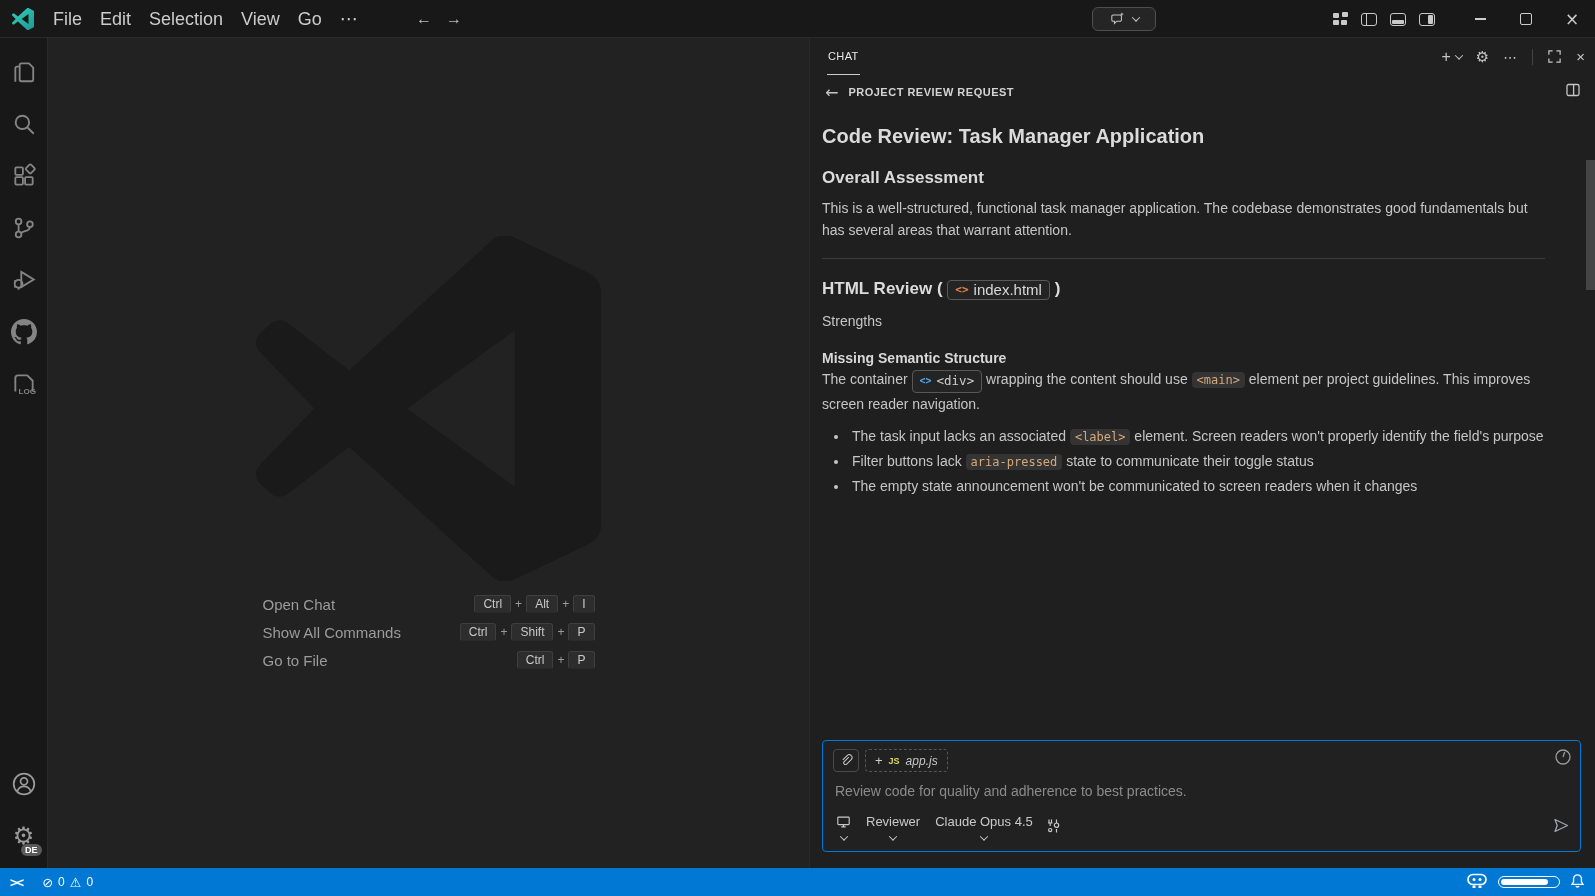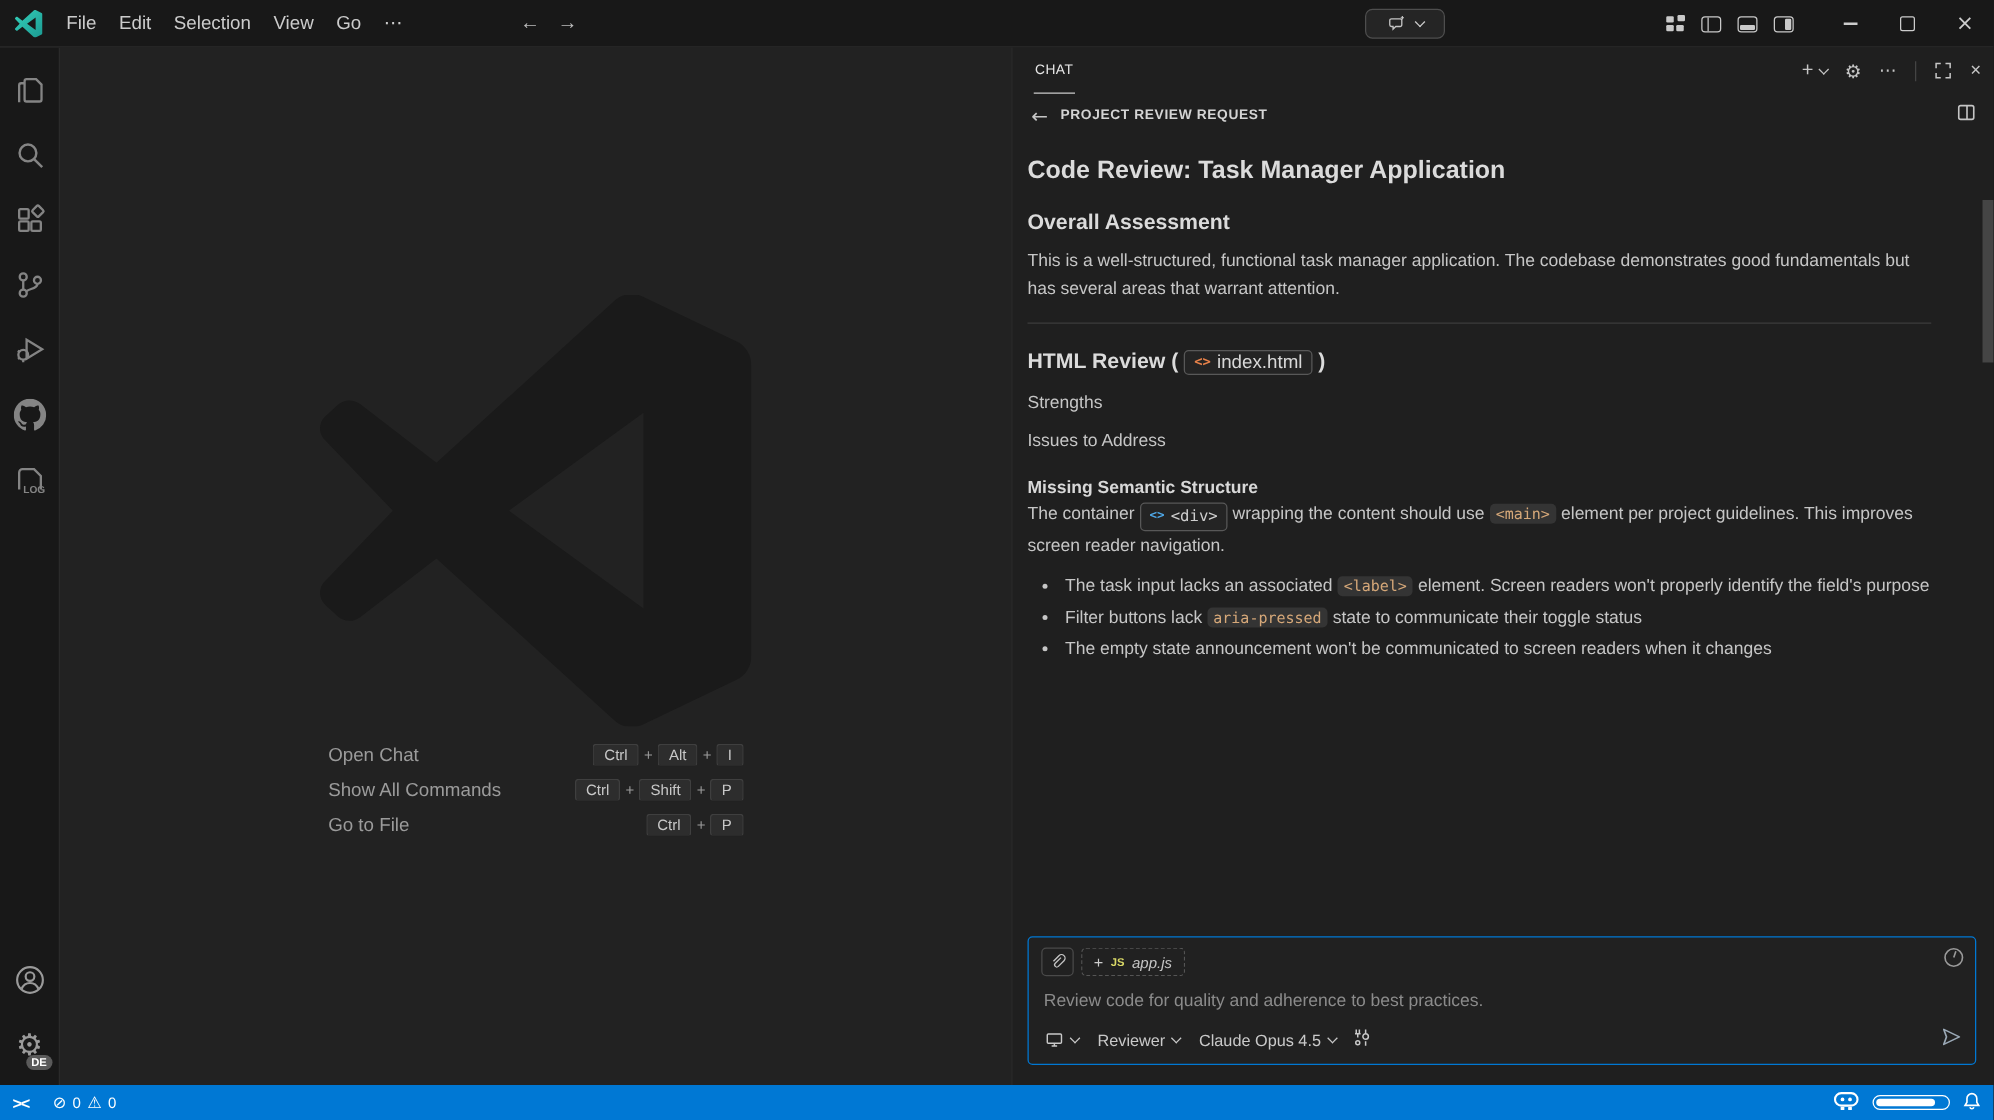--- a/index.html
+++ b/index.html
@@ -5,21 +5,21 @@
   * { margin:0; padding:0; box-sizing:border-box; }
   html,body { background:#111; }
   body { font-family:"Liberation Sans","DejaVu Sans",sans-serif; }
   .window { position:relative; width:1595px; height:896px; background:#222; overflow:hidden; color:#ccc; }
 
   
   .titlebar { position:relative; height:38px; background:#181818; display:flex; align-items:center; border-bottom:1px solid #2a2a2a; }
   .tb-left { display:flex; align-items:center; height:100%; }
   .vslogo { width:22px; height:22px; margin:0 10px 0 12px; }
   .menus { display:flex; align-items:center; height:100%; }
-  .menu-item { padding:0 9px; font-size:15px; color:#ccc; height:26px; line-height:26px; border-radius:5px; cursor:default; }
+  .menu-item { padding:0 9px; font-size:18px; color:#ccc; height:26px; line-height:26px; border-radius:5px; cursor:default; }
   .tb-nav { position:absolute; left:416px; top:0; height:38px; display:flex; align-items:center; gap:14px; color:#bdbdbd; font-size:16px; }
   .cmd-center { position:absolute; left:484px; top:7px; width:600px; height:24px; background:#2a2a2a; border:1px solid #4e4e4e; border-radius:6px; display:flex; align-items:center; justify-content:center; gap:6px; color:#b4b4b4; font-size:12px; }
   .copilot-btn { position:absolute; left:1092px; top:7px; width:64px; height:24px; background:#252525; border:1px solid #4e4e4e; border-radius:6px; display:flex; align-items:center; justify-content:center; gap:8px; }
   .tb-right { position:absolute; right:0; top:0; height:38px; display:flex; align-items:center; }
   .lay-group { display:flex; align-items:center; gap:13px; margin-right:22px; }
   .lay { position:relative; width:16px; height:13px; border:1.2px solid #c9c9c9; border-radius:3px; }
   .lay-grid { border:none; width:15px; height:13px; display:grid; grid-template-columns:6px 6px; grid-template-rows:5px 5px; gap:2px; }
   .lay-grid i { background:#c9c9c9; border-radius:1px; }
   .lay-grid i:nth-child(2){ transform:translate(1px,-1px); }
   .lay-left::before { content:''; position:absolute; left:4px; top:0; bottom:0; width:1.2px; background:#c9c9c9; }
@@ -91,21 +91,21 @@
   .chat-input { margin:2px 14px 16px 12px; border:1px solid #0078d4; border-radius:4px; background:#212121; padding:8px 10px 8px; position:relative; }
   .ci-row1 { display:flex; align-items:center; gap:6px; }
   .attach-btn { width:26px; height:23px; border:1px solid #4a4a4a; border-radius:4px; display:flex; align-items:center; justify-content:center; }
   .file-chip { display:flex; align-items:center; gap:6px; border:1px dashed #555; border-radius:4px; height:23px; padding:0 9px; color:#c5c5c5; }
   .file-chip .fc-plus { font-size:13px; color:#ccc; }
   .js-badge { color:#d9d867; font-size:9px; font-weight:bold; }
   .fc-name { font-size:12px; font-style:italic; color:#c5c5c5; }
   .gauge { position:absolute; right:8px; top:7px; }
   .ci-text { margin:11px 2px 13px; font-size:14px; color:#8b8b8b; }
   .ci-row3 { display:flex; align-items:center; gap:9px; color:#c9c9c9; }
-  .ci-dd { display:flex; align-items:center; gap:6px; font-size:13px; padding:2px 3px; border-radius:3px; }
+  .ci-dd { display:flex; align-items:center; gap:6px; font-size:13px; padding:2px 3px; border-radius:3px;flex-direction:column; }
   .send-btn { margin-left:auto; }
 
   
   .statusbar { position:absolute; left:0; right:0; bottom:0; height:28px; background:#0078d4; color:#fff; display:flex; align-items:center; font-size:12px; }
   .sb-item { display:flex; align-items:center; gap:5px; padding:0 7px; height:100%; }
   .sb-remote { font-weight:bold; letter-spacing:-1px; padding:0 12px 0 10px; font-size:13px; }
   .sb-glyph { font-family:"DejaVu Sans",sans-serif; font-size:13px; }
   .sb-right { margin-left:auto; display:flex; align-items:center; height:100%; padding-right:10px; }
   .pill { width:62px; height:12px; border:1px solid #fff; border-radius:7px; position:relative; margin:0 10px; }
   .pill i { position:absolute; left:2px; top:2px; bottom:2px; width:78%; background:#fff; border-radius:5px; }
@@ -297,21 +297,20 @@
       <div class="chat-content" id="chat-body">
           <h1 class="mh1">Code Review: Task Manager Application</h1>
           <h2 class="mh2">Overall Assessment</h2>
           <p class="mp">This is a well-structured, functional task manager application. The codebase demonstrates good fundamentals but has several areas that warrant attention.</p>
           <div class="mhr"></div>
           <h2 class="mh2">HTML Review ( <span class="chip">
               <span class="chip-ic code">&lt;&gt;</span>
               <span>index.html</span>
             </span> )</h2>
           <p class="mp">Strengths</p>
-          <p class="mp">Issues to Address</p>
           <h3 class="mh3">Missing Semantic Structure</h3>
           <p class="mp tight">The container <span class="chip">
               <span class="chip-ic symbol">&lt;&gt;</span>
               <span>&lt;div&gt;</span>
             </span> wrapping the content should use <code class="icode">&lt;main&gt;</code> element per project guidelines. This improves screen reader navigation.</p>
           <ul class="mul">
             <li>The task input lacks an associated <code class="icode">&lt;label&gt;</code> element. Screen readers won't properly identify the field's purpose</li>
             <li>Filter buttons lack <code class="icode">aria-pressed</code> state to communicate their toggle status</li>
             <li>The empty state announcement won't be communicated to screen readers when it changes</li>
           </ul>

